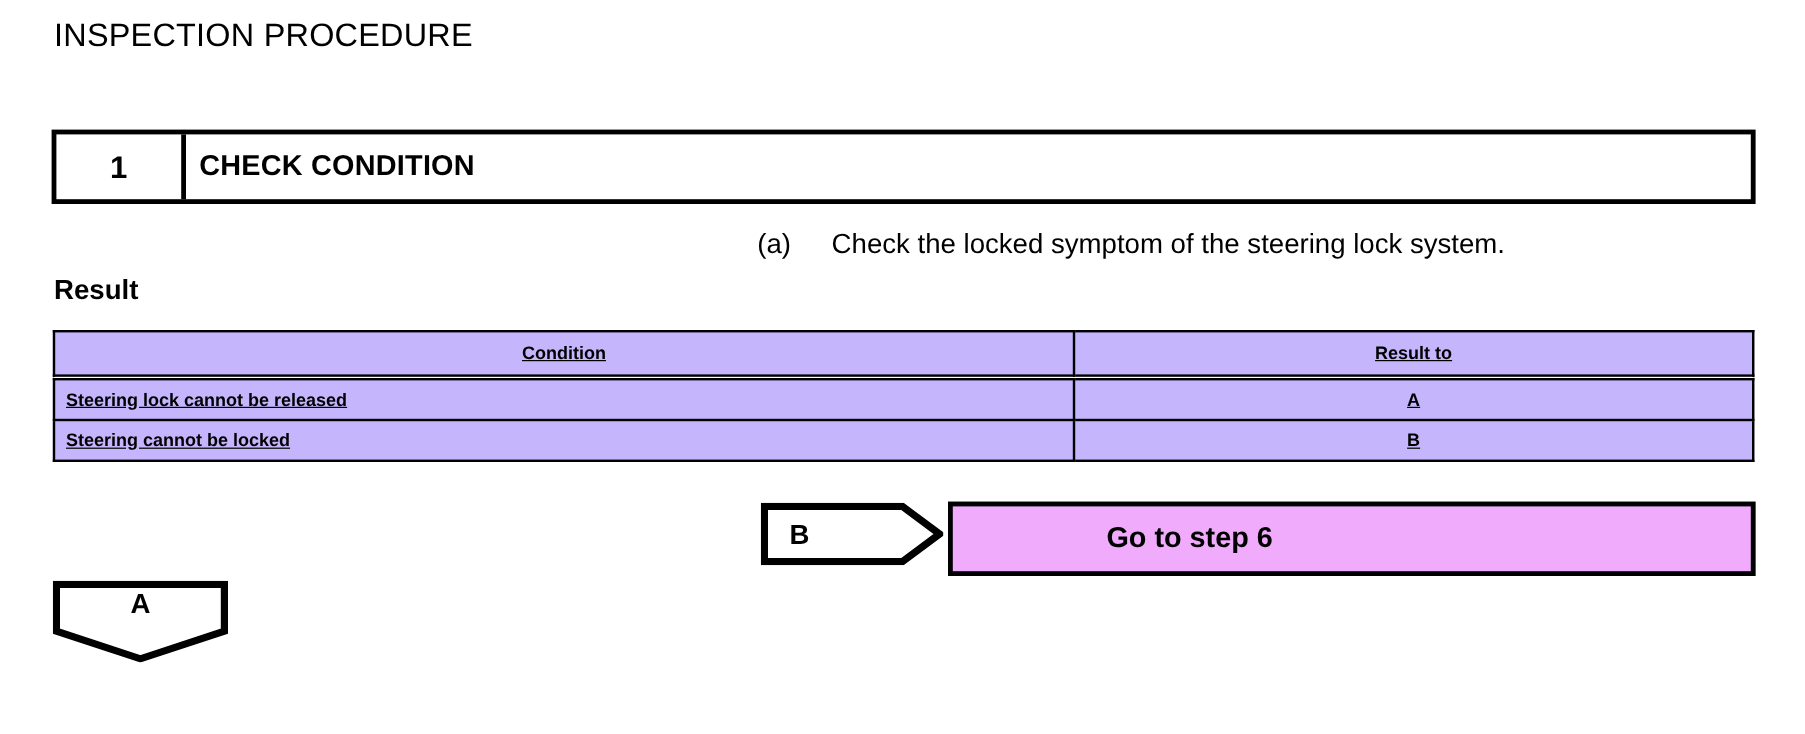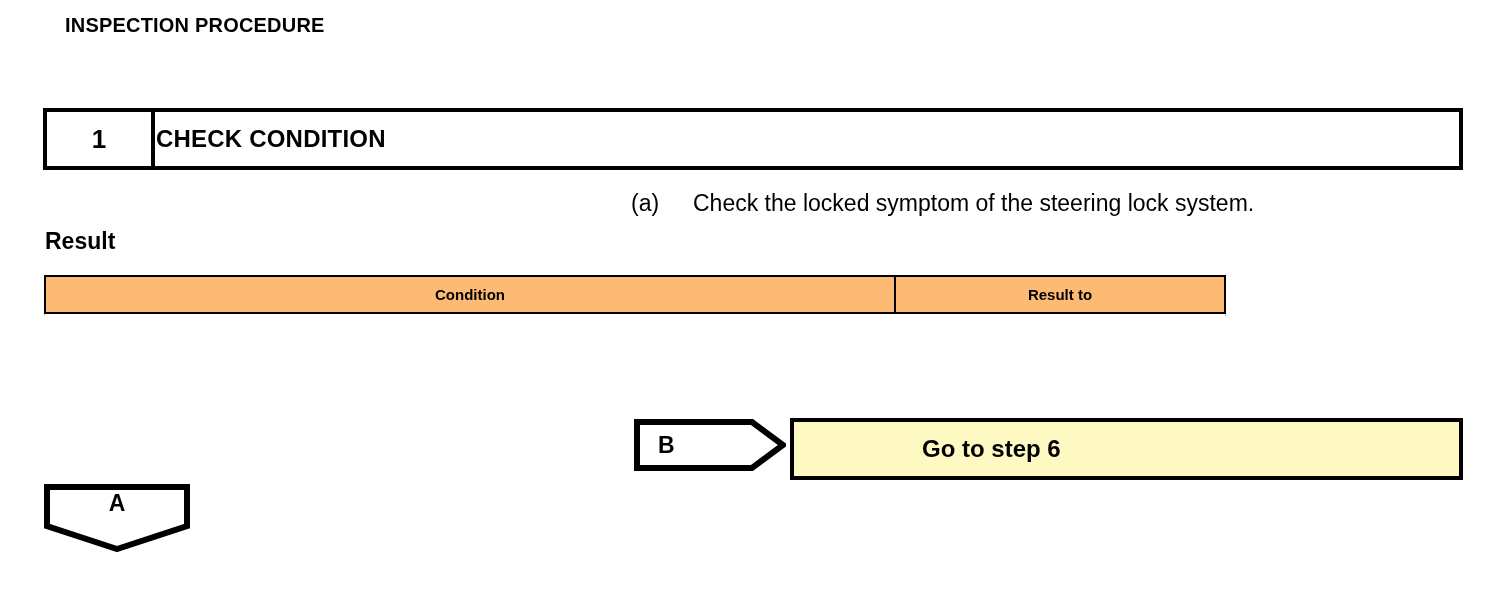--- a/index.html
+++ b/index.html
@@ -14,25 +14,24 @@
     font-family: "Liberation Sans", sans-serif;
     color: #000000;
     overflow: hidden;
   }
 
   
   .page-title {
     position: absolute;
     left: 45px;
     top: 14px;
-    font-size: 20px;
-    font-weight: bold;
+    font-size: 27px;
+    font-weight: normal;
     letter-spacing: 0.2px;
     white-space: nowrap;
-    margin-left: 20px;
   }
 
   
   .step-box {
     position: absolute;
     left: 43px;
     top: 108px;
     width: 1420px;
     height: 62px;
     box-sizing: border-box;
@@ -48,21 +47,21 @@
     display: flex;
     align-items: center;
     justify-content: center;
     font-size: 26px;
     font-weight: bold;
   }
   .step-title {
     flex: 1;
     display: flex;
     align-items: center;
-    padding-left: 1px;
+    padding-left: 11px;
     font-size: 24px;
     font-weight: bold;
     letter-spacing: 0.2px;
   }
 
   
   .instruction {
     position: absolute;
     left: 631px;
     top: 190px;
@@ -81,24 +80,25 @@
     font-size: 23px;
     font-weight: bold;
     text-align: right;
   }
 
   
   .result-table {
     position: absolute;
     left: 44px;
     top: 275px;
-    width: 1182px;
+    width: 1418px;
     border-collapse: collapse;
     table-layout: fixed;
-    background: #fdba74;
+    background: #c4b5fd;
+    text-decoration: underline;
   }
   .result-table th,
   .result-table td {
     border: 2px solid #000;
     font-size: 15px;
     font-weight: bold;
     height: 34px;
     padding: 0 9px;
     box-sizing: border-box;
   }
@@ -141,21 +141,21 @@
 
   
   .goto-box {
     position: absolute;
     left: 790px;
     top: 418px;
     width: 673px;
     height: 62px;
     box-sizing: border-box;
     border: 4px solid #000;
-    background: #fef9c3;
+    background: #f0abfc;
     display: flex;
     align-items: center;
   }
   .goto-label {
     font-size: 24px;
     font-weight: bold;
     padding-left: 128px;
     white-space: nowrap;
   }
 
@@ -204,20 +204,28 @@
     <tr>
       <th>Condition</th>
       <th>Result to</th>
     </tr>
   </thead>
   <tbody>
     <tr class="dbl-rule">
       <td></td>
       <td></td>
     </tr>
+    <tr>
+      <td class="cell-cond">Steering lock cannot be released</td>
+      <td class="cell-proceed">A</td>
+    </tr>
+    <tr>
+      <td class="cell-cond">Steering cannot be locked</td>
+      <td class="cell-proceed">B</td>
+    </tr>
   </tbody>
 </table>
 
 <div class="conn-b">
   <svg width="152" height="52" viewBox="0 0 152 52">
     <polygon points="3,3 118,3 149,26 118,49 3,49" fill="#ffffff" stroke="#000000" stroke-width="6" stroke-linejoin="miter"></polygon>
   </svg>
   <span class="conn-letter">B</span>
 </div>
 

